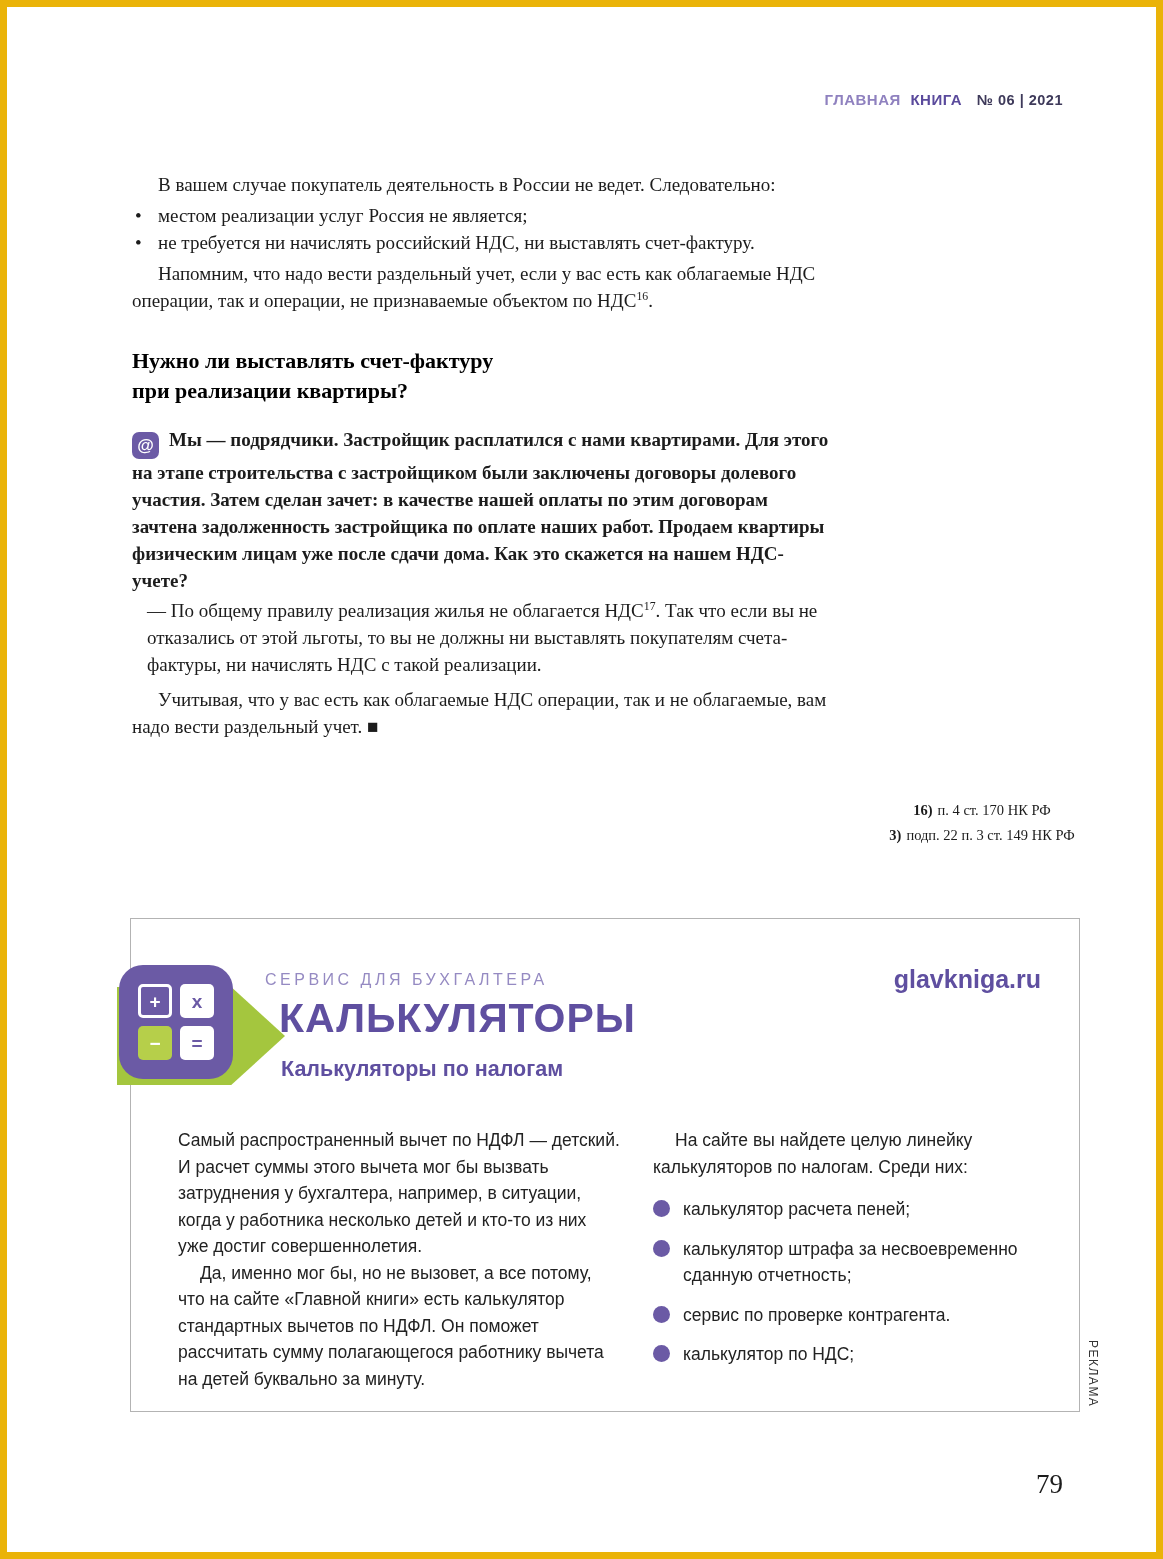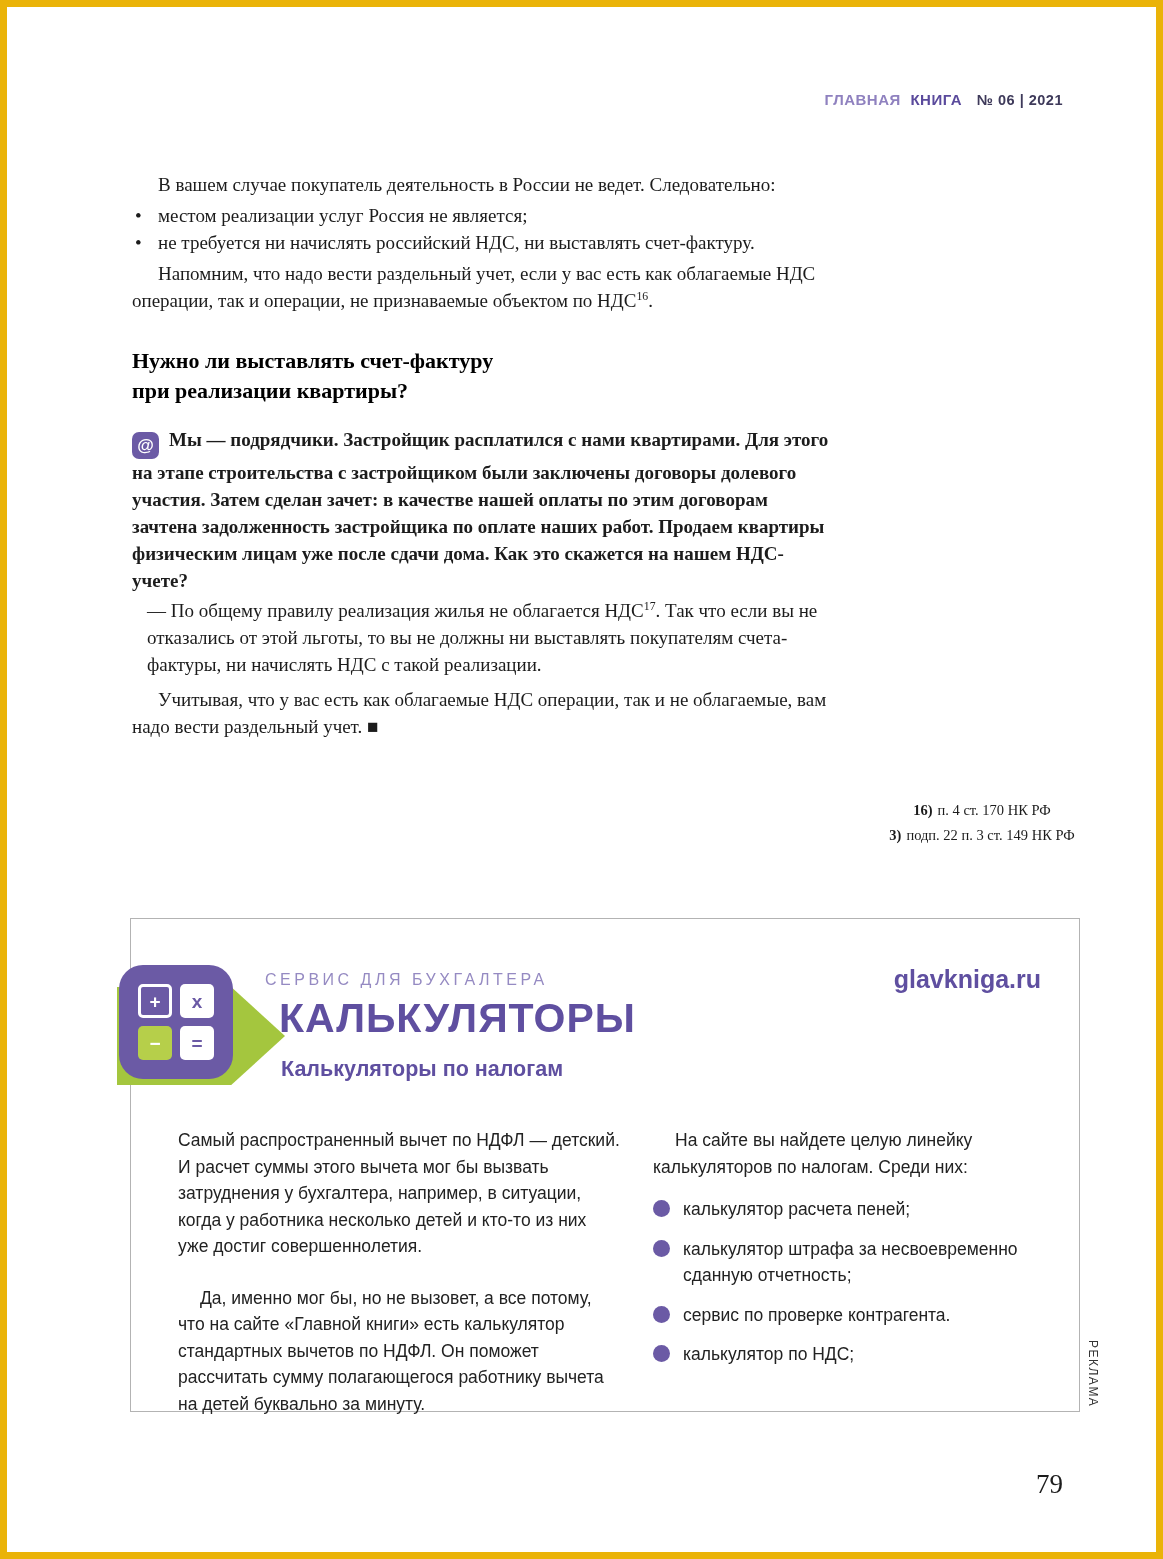--- a/index.html
+++ b/index.html
@@ -102,21 +102,21 @@
   }
   .ad-site {
     position:absolute; right:38px; top:46px;
     font-size:25px; font-weight:bold; color:#5f4fa0;
   }
   .ad-cols {
     position:absolute; left:47px; top:208px; right:55px;
     display:flex;
   }
   .ad-col-left  { flex:0 0 443px; margin-right:32px; font-size:17.5px; line-height:26.5px; }
-  .ad-col-left p.p2 { text-indent:22px;margin-top:25px; }
+  .ad-col-left p.p2 { text-indent:22px; }
   .ad-col-right { flex:1; font-size:17.5px; line-height:26.5px; }
   .ad-col-right .ad-intro { text-indent:22px; }
   .ad-items { list-style:none; margin-top:16px; }
   .ad-items li { position:relative; padding-left:30px; margin-bottom:13px; }
   .ad-items li::before {
     content:""; position:absolute; left:0; top:4px;
     width:17px; height:17px; border-radius:50%; background:#6b5aa5;
   }
   .reklama {
     position:absolute; left:955px; bottom:4px;

